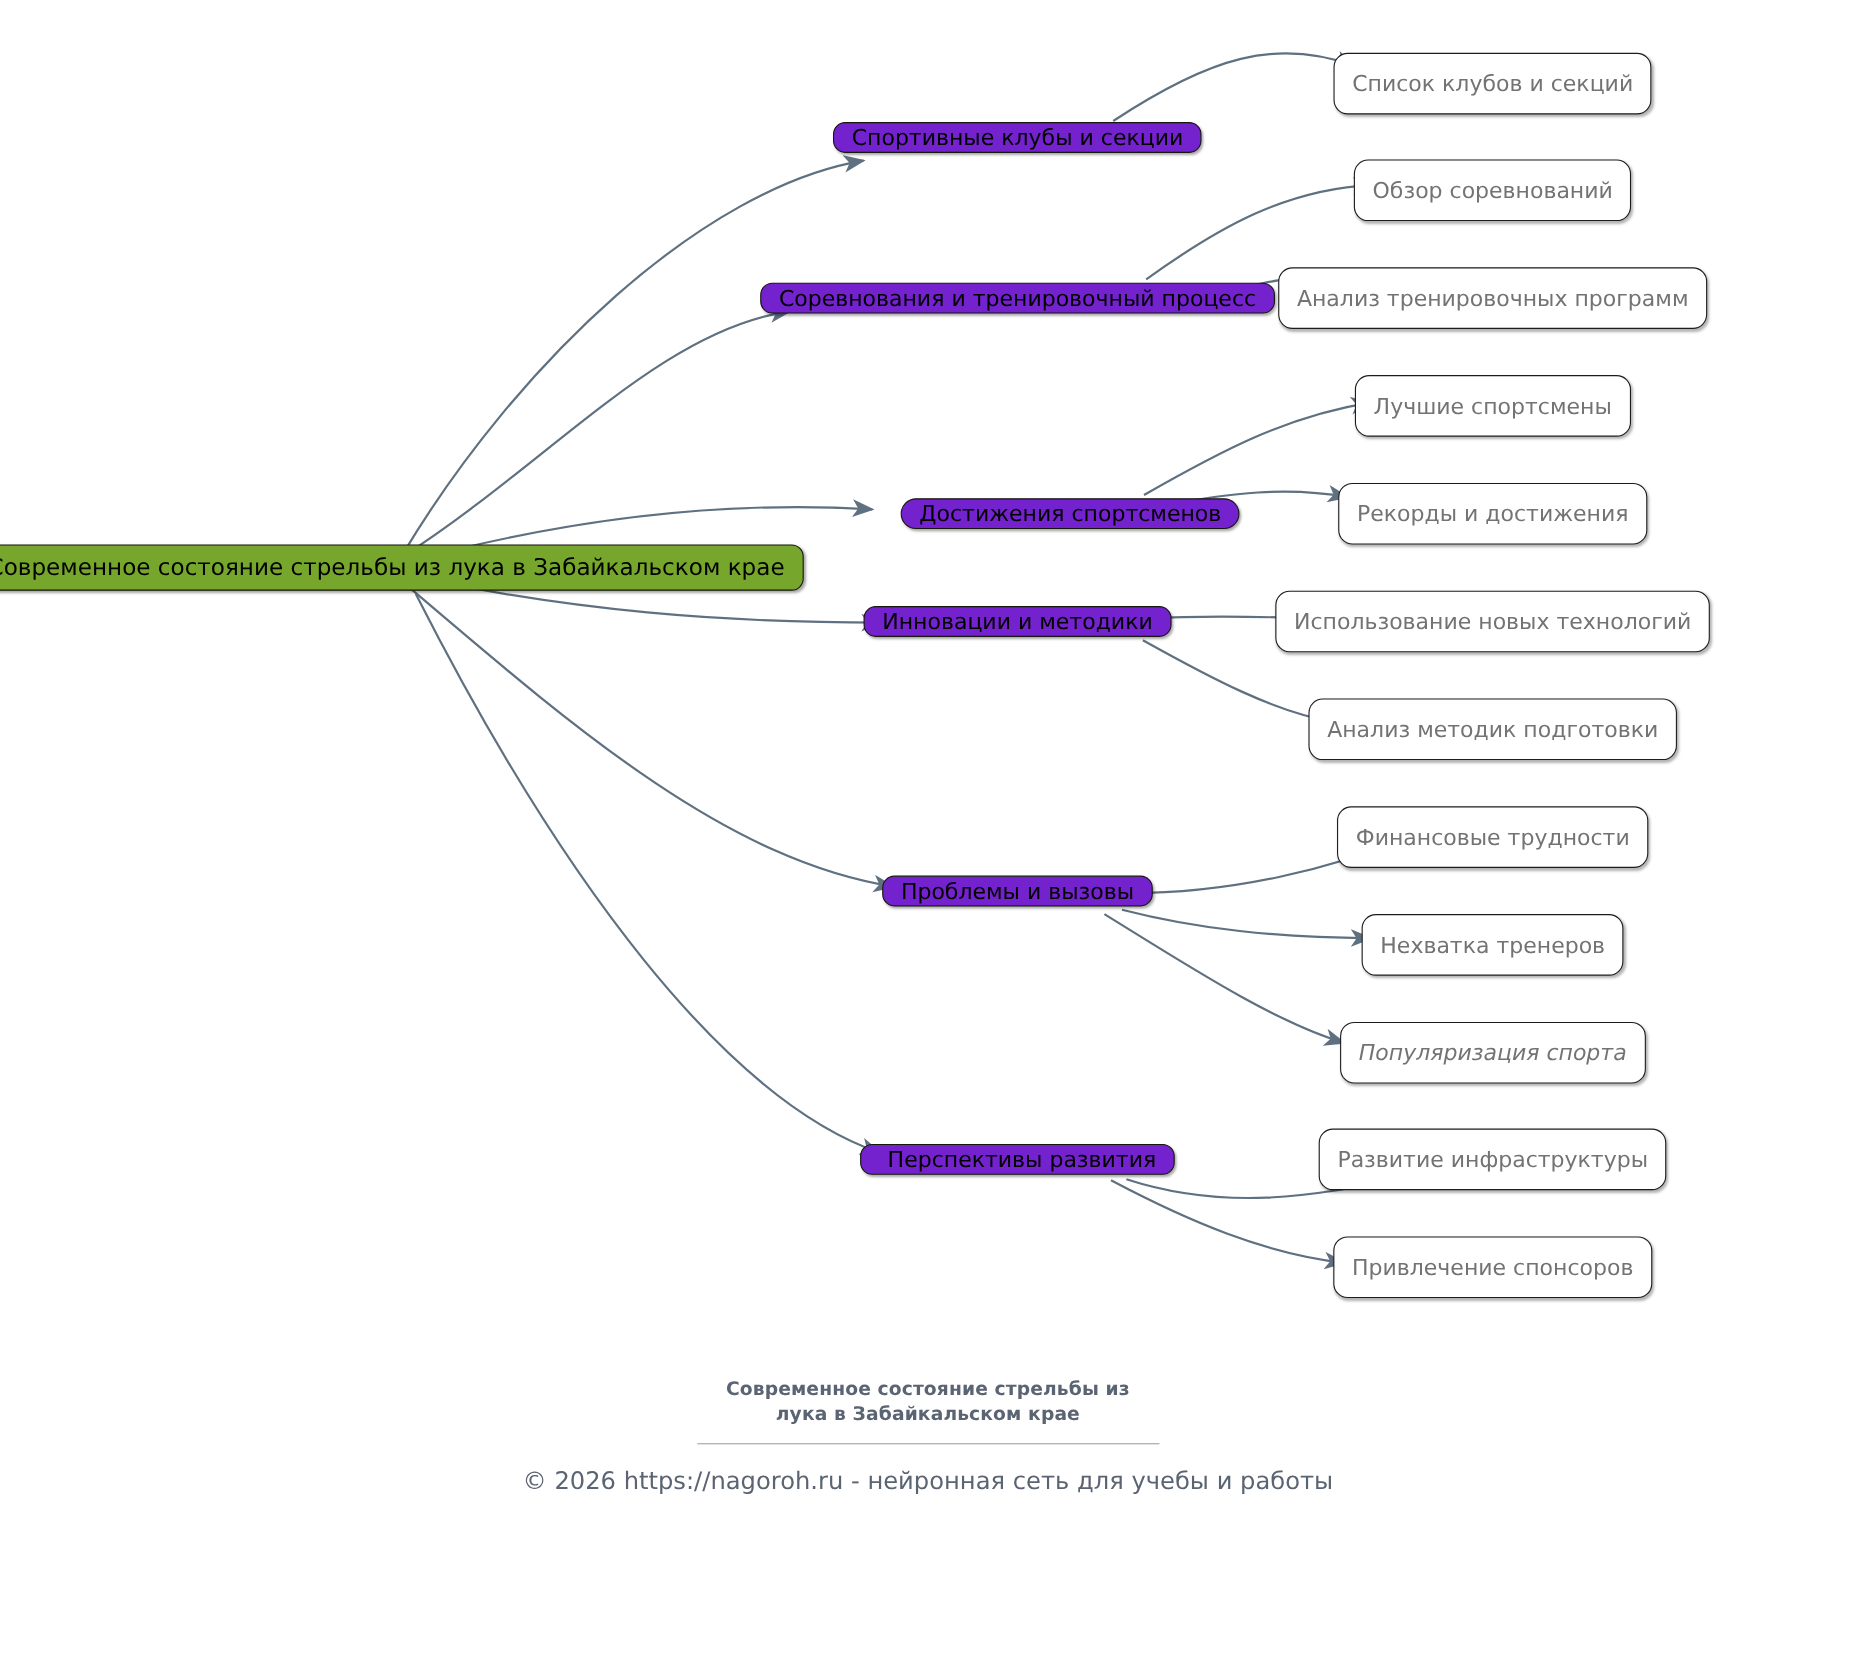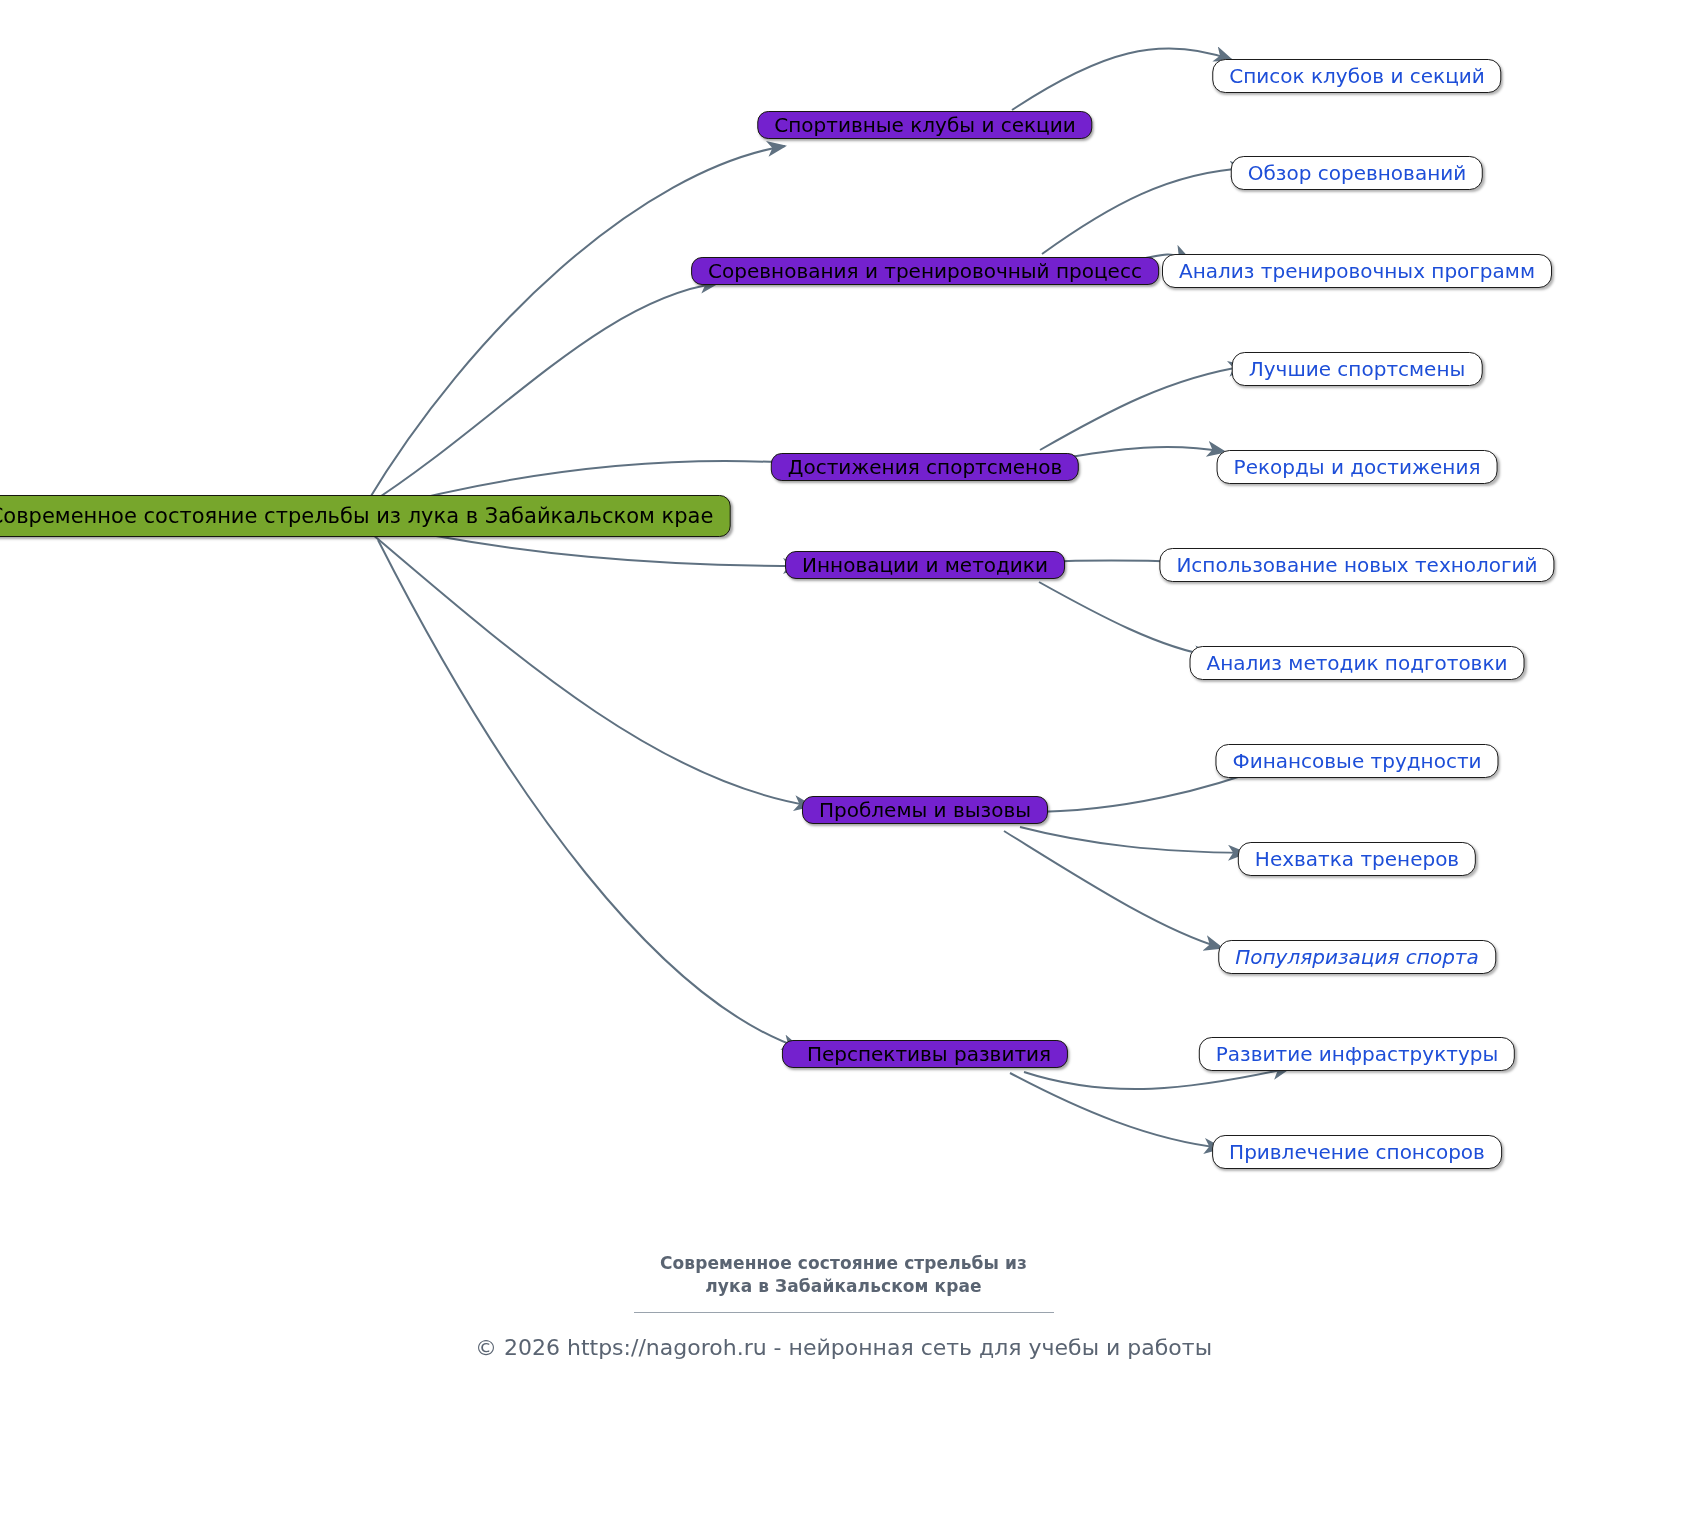--- a/index.html
+++ b/index.html
@@ -49,23 +49,23 @@
     border: 1.4px solid #16170f;
     color: #000000;
     font-size: 20px;
     height: 28px;
     padding: 0 16px;
     box-shadow: 1.5px 2px 2.5px rgba(0,0,0,0.35);
   }
   .node-leaf {
     background: #ffffff;
     border: 1.6px solid #1c1c1c;
-    color: #1d4ed8;
+    color: #737373;
     font-size: 20px;
-    height: 34px;
+    height: 56px;
     padding: 0 16px;
     border-radius: 13px;
     box-shadow: 1.5px 2px 2.5px rgba(0,0,0,0.30);
   }
   #footer {
     position: absolute;
     left: 0;
     width: 1687px;
     text-align: center;
   }
@@ -144,21 +144,21 @@
   <div class="node node-branch" style="left:925px; top:271px;text-align:right;">
     <span>Соревнования и тренировочный процесс</span>
   </div>
   <div class="node node-leaf" style="left:1357px; top:173px;">
     <span>Обзор соревнований</span>
   </div>
   <div class="node node-leaf" style="left:1357px; top:271px;">
     <span>Анализ тренировочных программ</span>
   </div>
 
-  <div class="node node-branch" style="left:925px; top:467px;">
+  <div class="node node-branch" style="left:973px; top:467px;border-radius:19px;">
     <span>Достижения спортсменов</span>
   </div>
   <div class="node node-leaf" style="left:1357px; top:369px;">
     <span>Лучшие спортсмены</span>
   </div>
   <div class="node node-leaf" style="left:1357px; top:467px;">
     <span>Рекорды и достижения</span>
   </div>
 
   <div class="node node-branch" style="left:925px; top:565px;">

